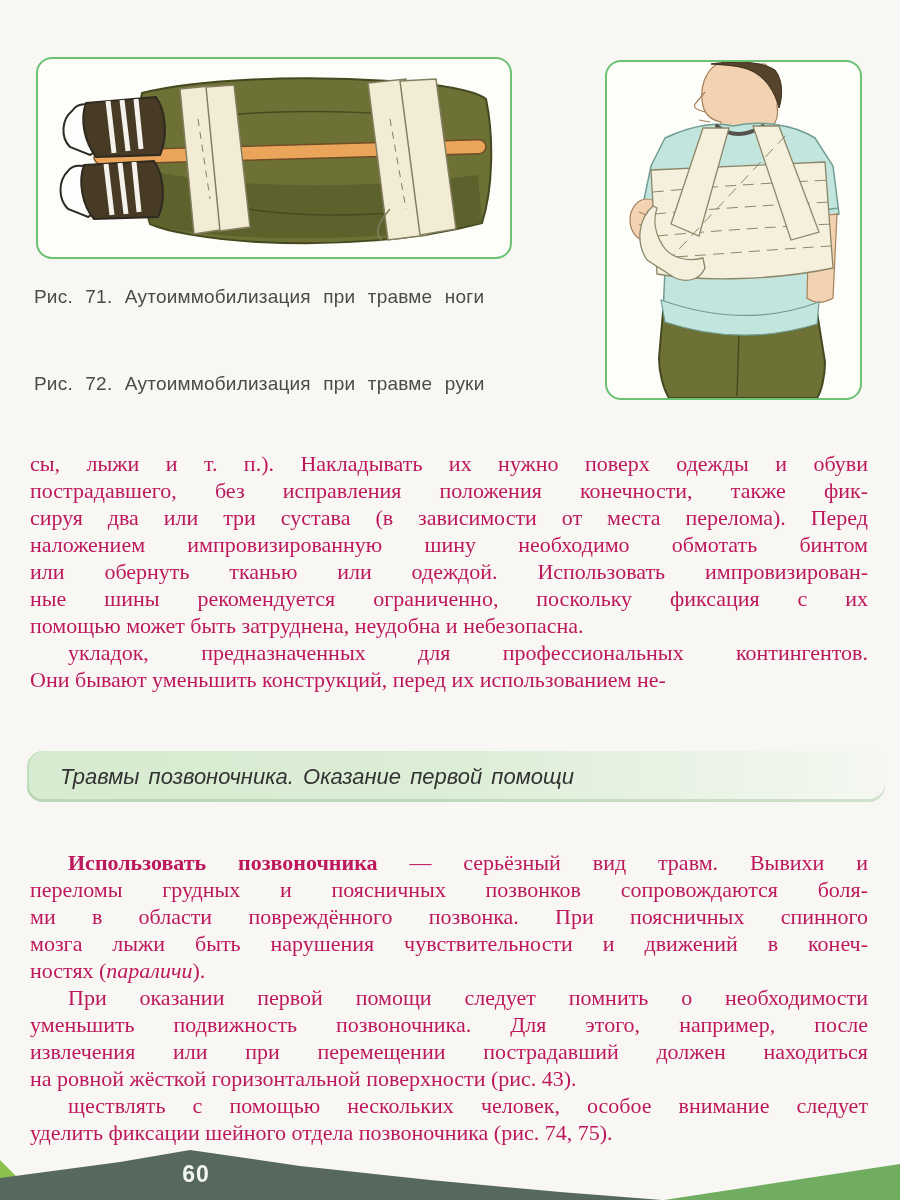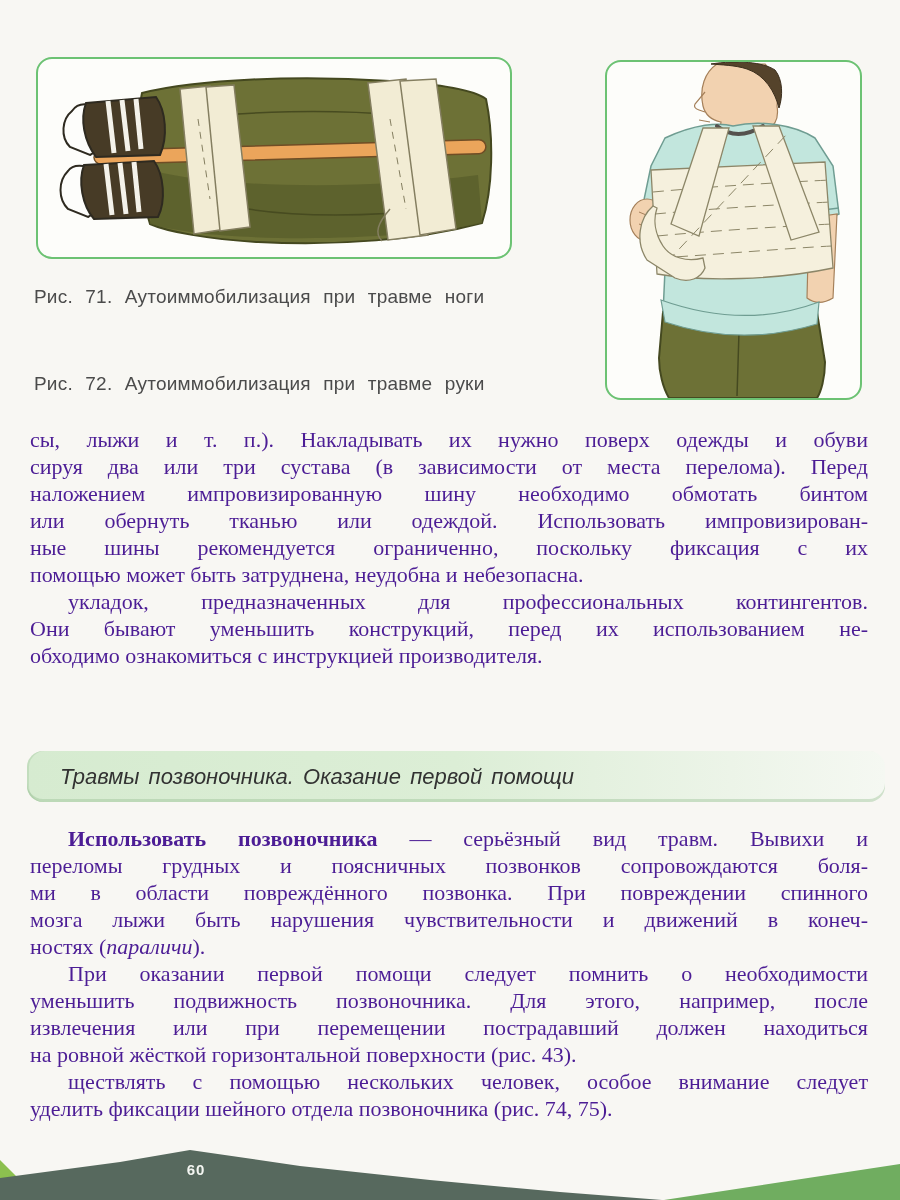--- a/index.html
+++ b/index.html
@@ -20,21 +20,21 @@
   .caption {
     position:absolute; font-family:"Liberation Sans", sans-serif;
     font-size:19px; color:#4b4b4b; word-spacing:7px; letter-spacing:0.2px;
     white-space:nowrap;
   }
   #cap71 { left:34px; top:286px; }
   #cap72 { left:34px; top:373px; }
 
   .textcol {
     position:absolute; left:30px; width:838px;
-    font-size:22px; line-height:27px; color:#4c1d95;
+    font-size:22px; line-height:27px; color:#be185d;margin-top:24px;
   }
   #block1 { top:426px; }
   #block2 { top:825px; }
   .bline { text-align:justify; text-align-last:justify; }
   .endstop > .bline:last-child, .laststop { text-align-last:left; }
   .indent > .bline:first-child, .line-indent { text-indent:38px; }
   .bold { font-weight:bold; }
   .italic { font-style:italic; }
 
   .banner {
@@ -44,21 +44,21 @@
     box-shadow: inset 0 -3px 0 rgba(150,190,145,0.40), inset 2px 0 0 rgba(150,190,145,0.30);
     display:flex; align-items:center; padding-left:33px;
     font-family:"Liberation Sans", sans-serif; font-size:22px; color:#323232;
     word-spacing:3px;
     font-style:italic;
   }
 
   .footer-svg { position:absolute; left:0; bottom:0; width:900px; height:72px; display:block; }
   .pagenum {
     position:absolute; left:170px; top:1161px; width:52px; text-align:center;
-    font-family:"Liberation Sans", sans-serif; font-weight:bold; font-size:15px;
+    font-family:"Liberation Sans", sans-serif; font-weight:bold; font-size:23px;
     color:#f4f6f2; letter-spacing:1px;
   }
   .edge-shade {
     position:absolute; right:0; top:0; width:26px; height:1200px;
     background:linear-gradient(to right, rgba(90,90,80,0), rgba(90,90,80,0.09));
     pointer-events:none;
   }
 </style>
 </head>
 <body>
@@ -131,45 +131,45 @@
       <path d="M46,144 C32,156 28,180 40,198 L68,216 C82,222 94,216 98,206 L96,196 C80,200 64,196 56,184 C48,172 46,158 50,146 Z" fill="#f5f0dd" stroke="#8c8668" stroke-width="1.3"></path>
     </svg>
   </div>
 
   <div class="caption" id="cap71">Рис. 71. Аутоиммобилизация при травме ноги</div>
   <div class="caption" id="cap72">Рис. 72. Аутоиммобилизация при травме руки</div>
 
   <div class="textcol" id="block1">
     <div class="linelist endstop">
         <div class="bline">сы, лыжи и т. п.). Накладывать их нужно поверх одежды и обуви</div>
+        <div class="bline">пострадавшего, без исправления положения конечности, также фик-</div>
         <div class="bline">сируя два или три сустава (в зависимости от места перелома). Перед</div>
         <div class="bline">наложением импровизированную шину необходимо обмотать бинтом</div>
         <div class="bline">или обернуть тканью или одеждой. Использовать импровизирован-</div>
         <div class="bline">ные шины рекомендуется ограниченно, поскольку фиксация с их</div>
         <div class="bline">помощью может быть затруднена, неудобна и небезопасна.</div>
       </div>
     <div class="linelist endstop indent">
         <div class="bline">укладок, предназначенных для профессиональных контингентов.</div>
         <div class="bline">Они бывают уменьшить конструкций, перед их использованием не-</div>
-        <div class="bline">обходимо ознакомиться с инструкцией производителя.</div>
       </div>
   </div>
 
   <div class="banner">
     <span>Травмы позвоночника. Оказание первой помощи</span>
   </div>
 
   <div class="textcol" id="block2">
     <div>
       <div class="bline line-indent">
         <span class="bold">Использовать позвоночника</span><span> — серьёзный вид травм. Вывихи и</span>
       </div>
       <div class="linelist">
           <div class="bline">переломы грудных и поясничных позвонков сопровождаются боля-</div>
-          <div class="bline">ми в области повреждённого позвонка. При повреждении спинного</div>
+          <div class="bline">ми в области повреждённого позвонка. При поясничных спинного</div>
           <div class="bline">мозга лыжи быть нарушения чувствительности и движений в конеч-</div>
         </div>
       <div class="bline laststop">
         <span>ностях (</span><span class="italic">параличи</span><span>).</span>
       </div>
     </div>
     <div class="linelist endstop indent">
         <div class="bline">При оказании первой помощи следует помнить о необходимости</div>
         <div class="bline">уменьшить подвижность позвоночника. Для этого, например, после</div>
         <div class="bline">извлечения или при перемещении пострадавший должен находиться</div>

